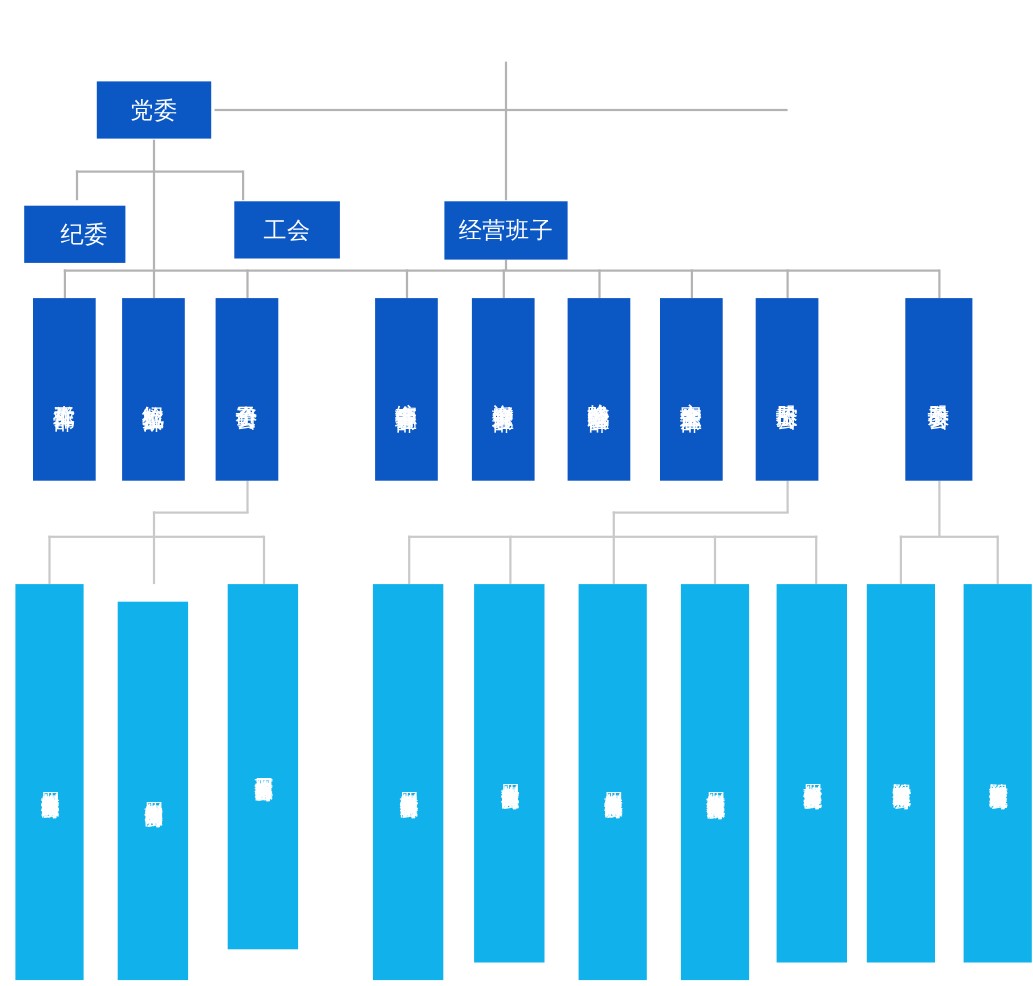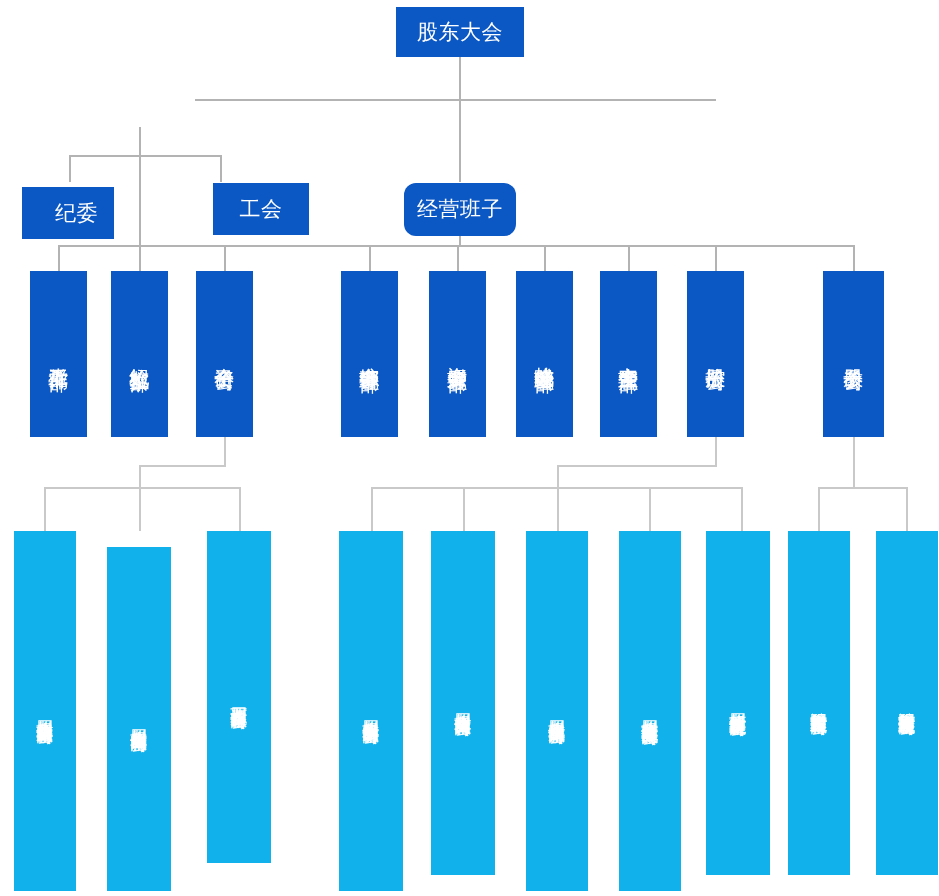--- a/index.html
+++ b/index.html
@@ -111,32 +111,32 @@
   <div class="ln v light" style="left:463px;top:487px;height:44px;"></div>
   <div class="ln v light" style="left:557px;top:487px;height:44px;"></div>
   <div class="ln v light" style="left:649px;top:487px;height:44px;"></div>
   <div class="ln v light" style="left:741px;top:487px;height:44px;"></div>
 
   <div class="ln v light" style="left:853px;top:437px;height:51px;"></div>
   <div class="ln h light" style="left:818px;top:487px;width:90px;"></div>
   <div class="ln v light" style="left:818px;top:487px;height:44px;"></div>
   <div class="ln v light" style="left:906px;top:487px;height:44px;"></div>
 
-  <div class="node dark h" style="left:396px;top:7px;width:128px;height:50px;">
-    <span class="lbl">股东大会</span>
+
+  <div class="node dark h" style="left:88px;top:74px;width:104px;height:52px;">
+    <span class="lbl">党委</span>
   </div>
-
 
   <div class="node dark h" style="left:22px;top:187px;width:92px;height:52px;padding-left:17px;">
     <span class="lbl">纪委</span>
   </div>
   <div class="node dark h" style="left:173px;top:183px;width:96px;height:52px;margin-left:40px;">
     <span class="lbl">工会</span>
   </div>
-  <div class="node dark h" style="left:404px;top:183px;width:112px;height:53px;border-radius:12px;">
+  <div class="node dark h" style="left:404px;top:183px;width:112px;height:53px;">
     <span class="lbl">经营班子</span>
   </div>
 
   <div class="node dark vert" style="left:30px;top:271px;width:57px;height:166px;">
     <span class="lbl">党群工作部</span>
   </div>
   <div class="node dark vert" style="left:111px;top:271px;width:57px;height:166px;">
     <span class="lbl">纪检监察部</span>
   </div>
   <div class="node dark vert" style="left:196px;top:271px;width:57px;height:166px;">

